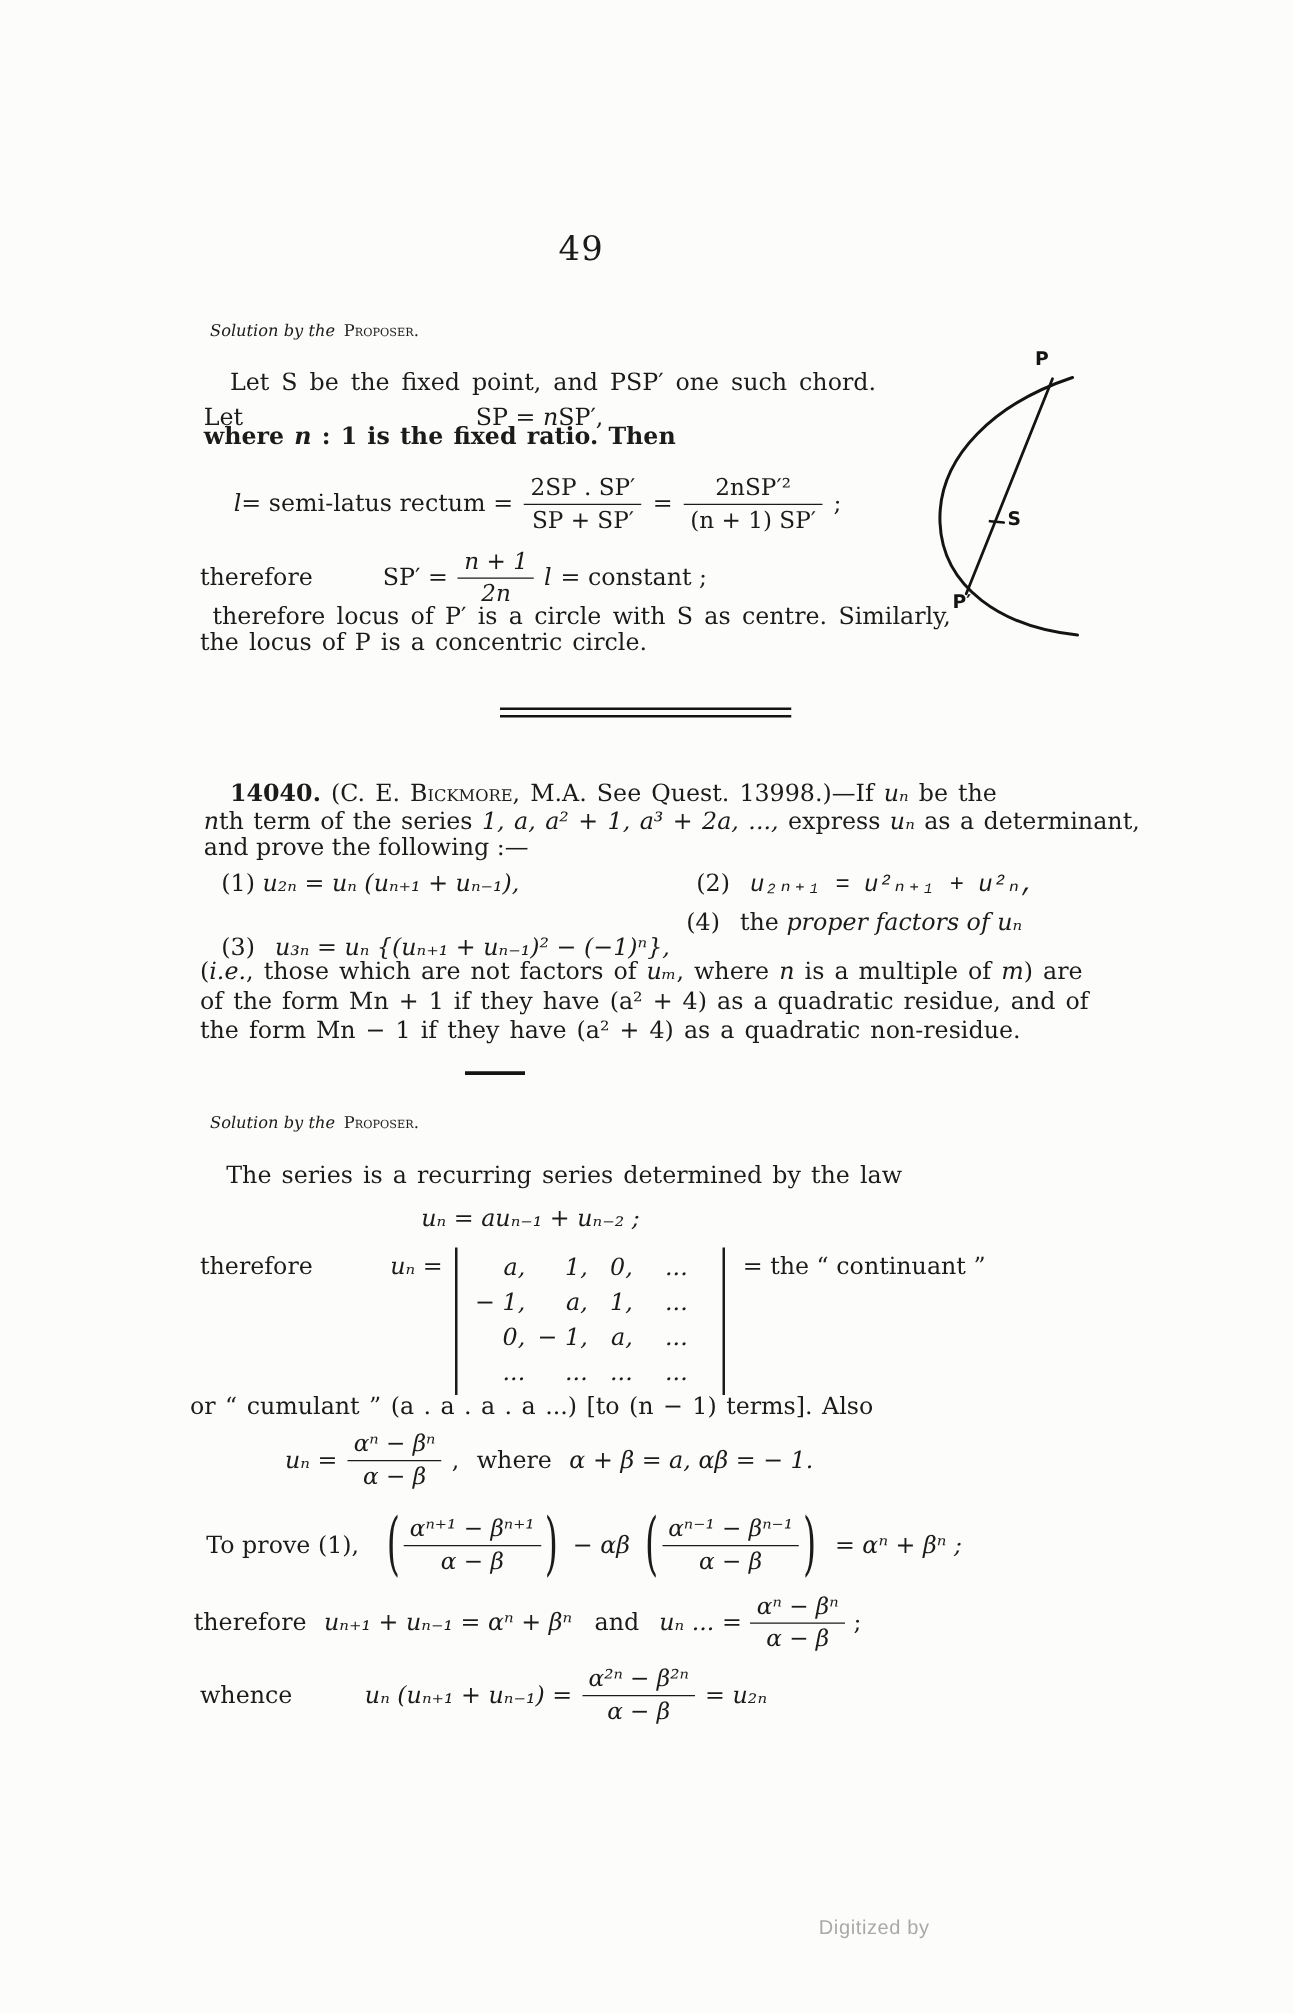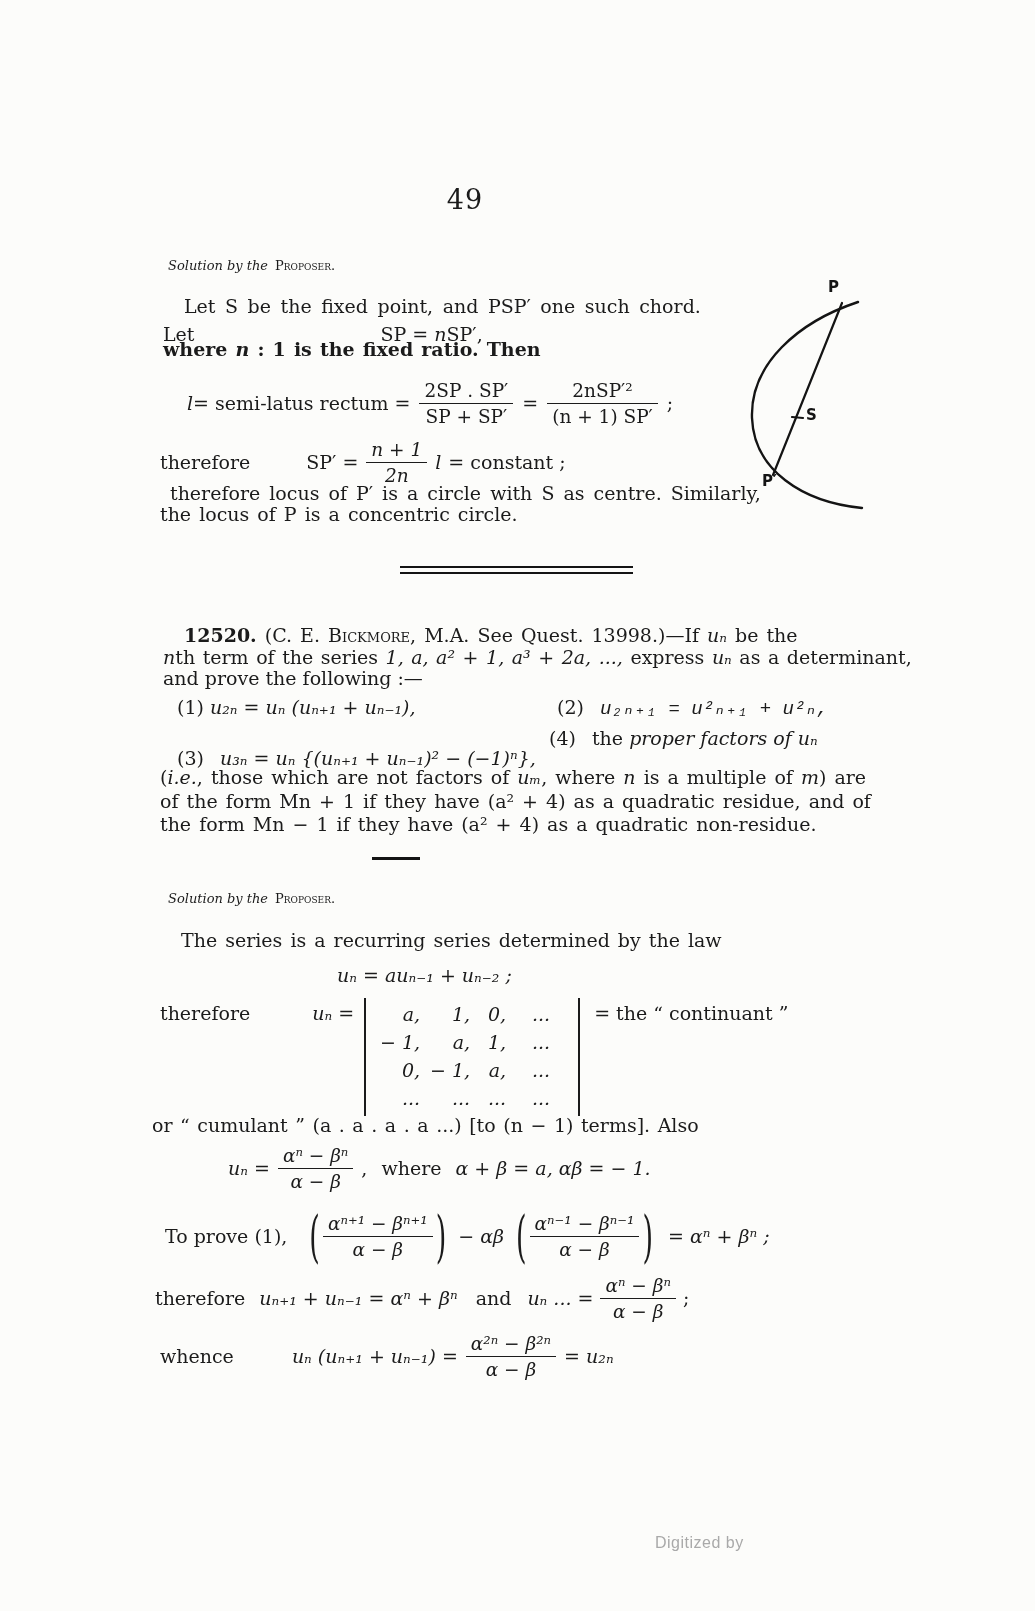--- a/index.html
+++ b/index.html
@@ -96,21 +96,21 @@
       <line x1="64" y1="151" x2="75" y2="152" stroke="#141414" stroke-width="2.2" stroke-linecap="round"></line>
     </svg>
     <span class="figlabel" style="left:100px;top:12px;">P</span>
     <span class="figlabel" style="left:78px;top:140px;">S</span>
     <span class="figlabel" style="left:34px;top:206px;">P′</span>
   </div>
 
   <div class="abs rule-double" style="left:400px;top:566px;width:233px;"></div>
 
   <div class="abs line" style="left:163px;top:624px;text-indent:21px;word-spacing:2px;">
-    <span class="b">12520.</span><span>  (C. E. </span><span class="sc">Bickmore</span><span>, M.A.   See Quest. 13998.)—If </span><span class="it">uₙ</span><span> be the</span>
+    <span class="b">14040.</span><span>  (C. E. </span><span class="sc">Bickmore</span><span>, M.A.   See Quest. 13998.)—If </span><span class="it">uₙ</span><span> be the</span>
   </div>
   <div class="abs line" style="left:163px;top:646px;word-spacing:1.5px;">
     <span class="it">n</span><span>th term of the series </span><span class="it">1, a, a² + 1, a³ + 2a, ...,</span><span> express </span><span class="it">uₙ</span><span> as a determinant,</span>
   </div>
   <div class="abs line" style="left:163px;top:667px;">and prove the following :—</div>
 
   <div class="abs line" style="left:177px;top:696px;">
     <span>(1)</span>
     <span class="it" style="">u₂ₙ = uₙ (uₙ₊₁ + uₙ₋₁),</span>
   </div>

